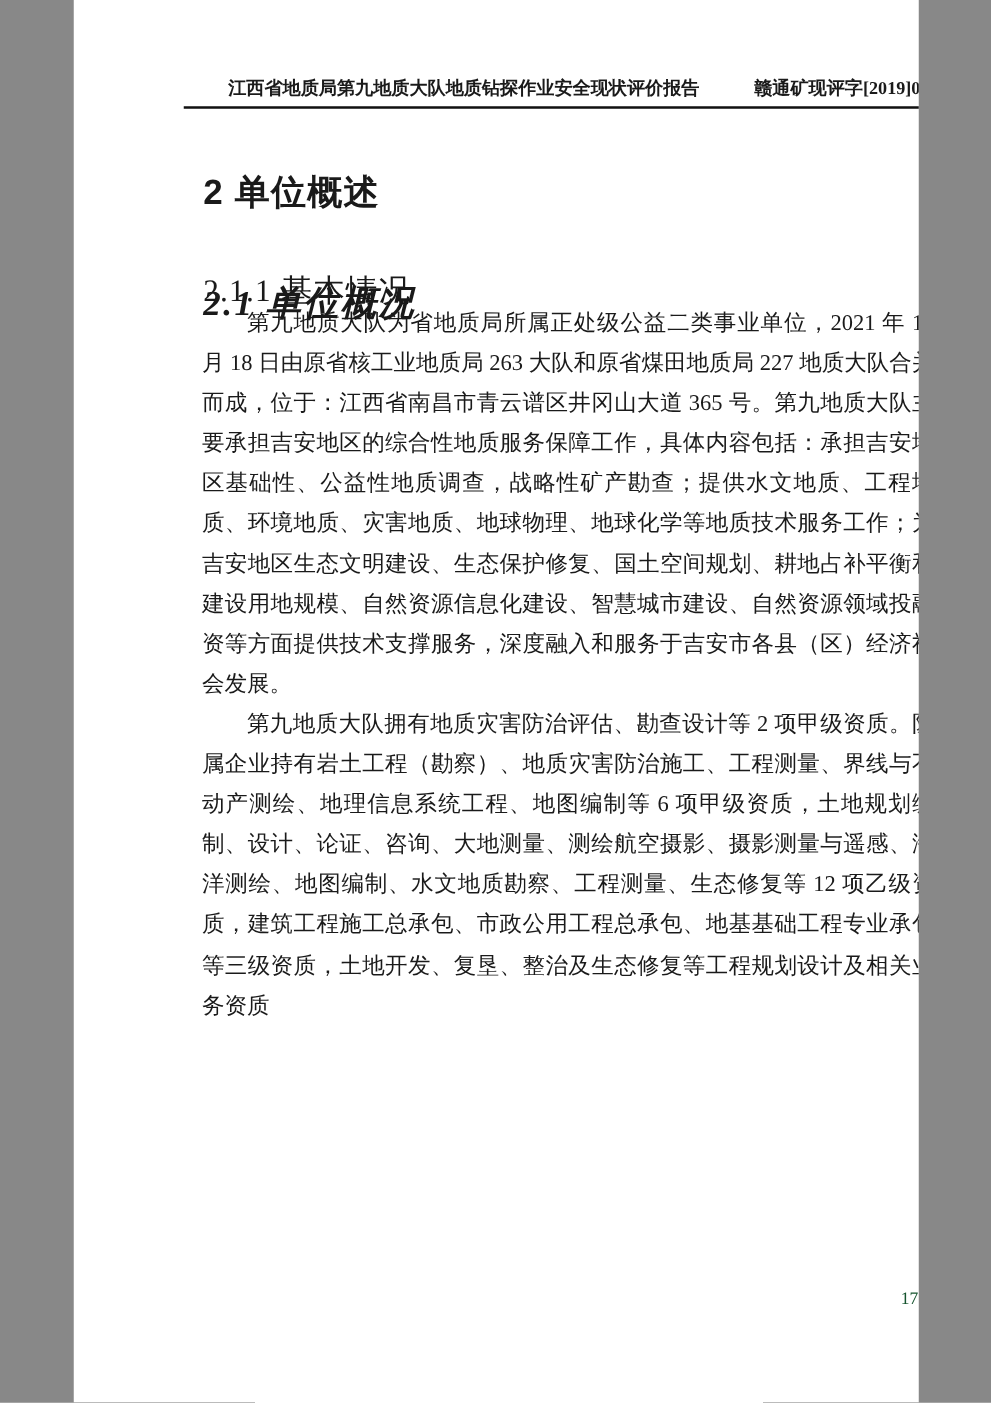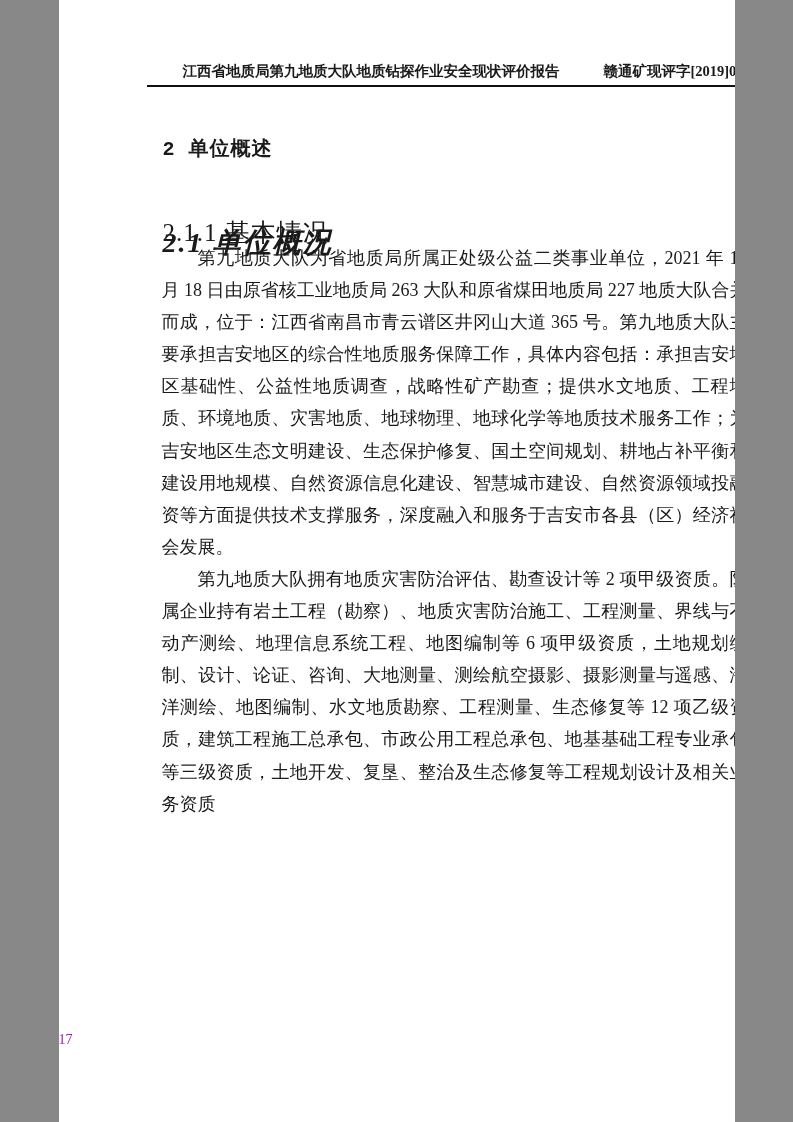--- a/index.html
+++ b/index.html
@@ -27,23 +27,23 @@
     font-size: 14.5px;
     font-weight: bold;
     line-height: 18px;
     white-space: nowrap;
   }
   .page-header .left { margin-left: 36px; }
   .chapter-heading {
     position: absolute;
     top: 135px;
     left: 104px;
-    font-family: Liberation Mono, monospace;
+    font-family: Liberation Sans, sans-serif;
     font-weight: bold;
-    font-size: 20px;
+    font-size: 28px;
     letter-spacing: 1px;
   }
   .section-heading {
     position: absolute;
     top: 184px;
     left: 104px;
     font-family: "Liberation Serif", "DejaVu Serif", serif;
     font-style: italic;
     font-weight: bold;
     font-size: 28px;
@@ -71,23 +71,23 @@
   }
   .body-text p {
     text-indent: 2em;
     margin: 0;
   }
   .page-footer {
     position: absolute;
     top: 1032px;
     left: 0;
     width: 100%;
-    text-align: left;
+    text-align: right;
     font-size: 14px;
-    color: #a21caf;
+    color: #14532d;
   }
 </style>
 </head>
 <body>
 
 <div class="page">
 
   <div class="page-header">
     <span class="left">江西省地质局第九地质大队地质钻探作业安全现状评价报告</span>
     <span class="right">赣通矿现评字[2019]011号</span>

